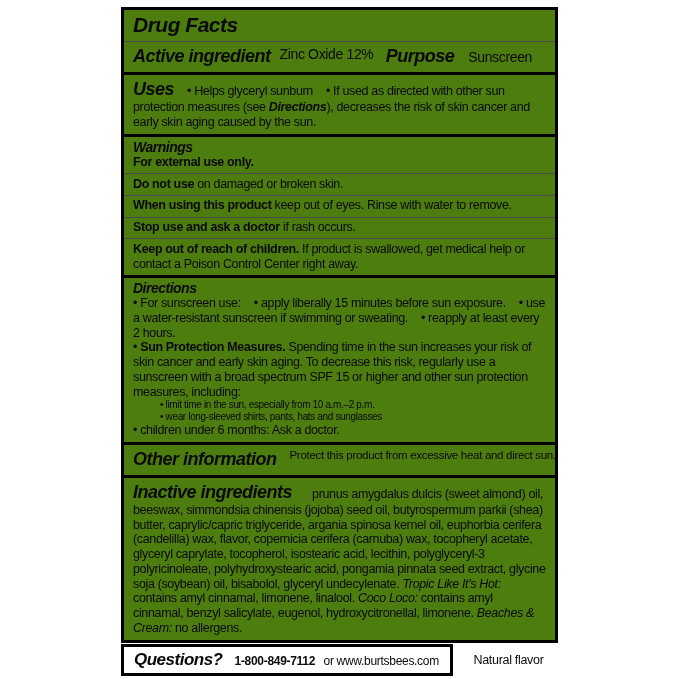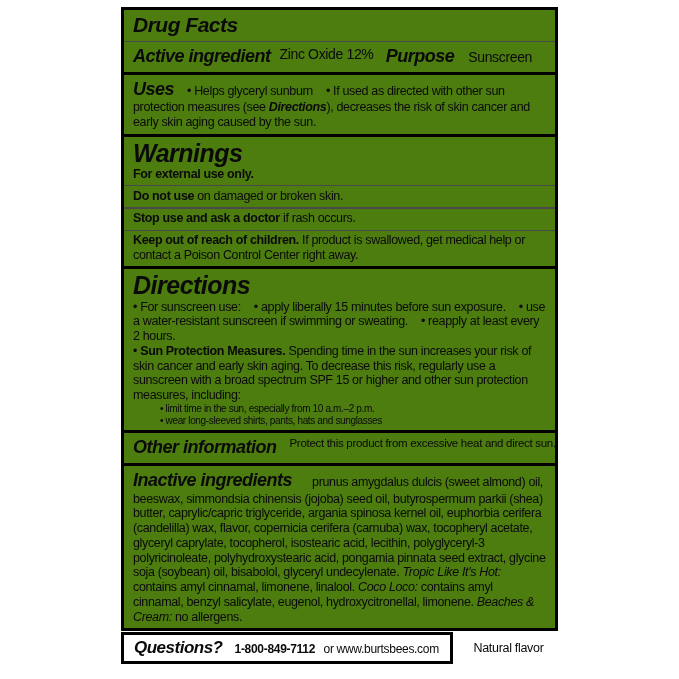--- a/index.html
+++ b/index.html
@@ -9,21 +9,21 @@
     font-family:"Liberation Sans",sans-serif;
     -webkit-font-smoothing:antialiased;
   }
   .label{width:437px;margin:7px auto 0;}
   .mainbox{border:3px solid #000;background:#4d7c0f;}
   .row,.sec{padding:3px 9px 4px;}
   .hairline{border-top:1.5px solid #4a4a4a;height:0;}
   .barline{border-top:3px solid #000;height:0;}
   h1,h2,h3{margin:0;font-weight:bold;font-style:italic;letter-spacing:-0.5px;}
   h1{font-size:21px;line-height:1.15;}
-  h2{font-size:25px;line-height:1.1;}
+  h2{font-size:14px;line-height:1.1;}
   .h-inline{font-size:18px;font-weight:bold;font-style:italic;letter-spacing:-0.5px;margin-right:13px;}
   p{margin:0;font-size:12.5px;line-height:1.18;letter-spacing:-0.35px;}
   .b{font-weight:bold;}
   .i{font-style:italic;}
   .gap{margin-left:13px;}
   .active-row{display:flex;align-items:flex-start;white-space:nowrap;overflow:hidden;padding-top:4px;padding-bottom:5px;}
   .active-row .val{font-size:14px;letter-spacing:-0.35px;margin-left:9px;}
   .purpose-group{margin-left:auto;padding-right:14px;display:flex;align-items:baseline;}
   .warn-st{padding:2.5px 9px 3.5px;}
   .warn-head{padding:3px 9px 0;}
@@ -74,37 +74,41 @@
         <h2>Warnings</h2>
       </div>
       <div class="warn-external">
         <p class="b">For external use only.</p>
       </div>
       <div class="hairline"></div>
       <div class="warn-st">
         <p><span class="b">Do not use</span><span> on damaged or broken skin.</span></p>
       </div>
       <div class="hairline"></div>
+      <div class="warn-st">
+        <p><span class="b">When using this product</span><span> keep out of eyes. Rinse with water to remove.</span></p>
+      </div>
       <div class="hairline"></div>
       <div class="warn-st">
         <p><span class="b">Stop use and ask a doctor</span><span> if rash occurs.</span></p>
       </div>
       <div class="hairline"></div>
       <div class="warn-st">
         <p><span class="b">Keep out of reach of children.</span><span> If product is swallowed, get medical help or contact a Poison Control Center right away.</span></p>
       </div>
     </div>
     <div class="barline"></div>
 
     <div class="sec">
       <h2>Directions</h2>
       <p><span>• For sunscreen use:</span><span class="gap">• apply liberally 15 minutes before sun exposure.</span><span class="gap">• use a water-resistant sunscreen if swimming or sweating.</span><span class="gap">• reapply at least every 2 hours.</span></p>
       <p><span>• </span><span class="b">Sun Protection Measures.</span><span> Spending time in the sun increases your risk of skin cancer and early skin aging. To decrease this risk, regularly use a sunscreen with a broad spectrum SPF 15 or higher and other sun protection measures, including:</span></p>
       <p class="sub-bullet">• limit time in the sun, especially from 10 a.m.–2 p.m.</p>
       <p class="sub-bullet">• wear long-sleeved shirts, pants, hats and sunglasses</p>
+      <p>• children under 6 months: Ask a doctor.</p>
     </div>
     <div class="barline"></div>
 
     <div class="row other-row">
       <span class="h-inline">Other information</span>
       <span class="txt">Protect this product from excessive heat and direct sun.</span>
     </div>
     <div class="barline"></div>
 
     <div class="sec">

